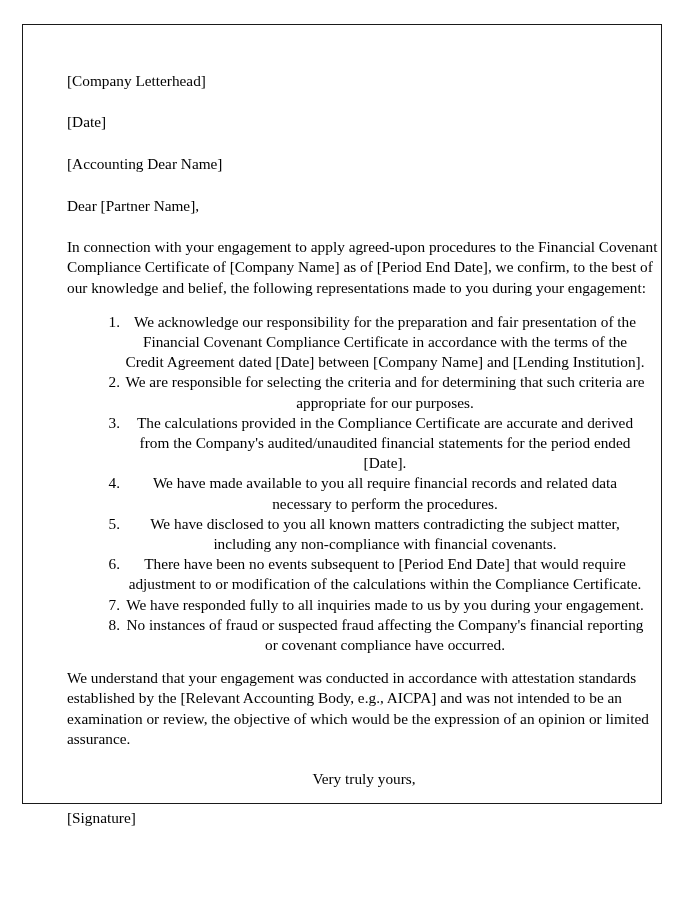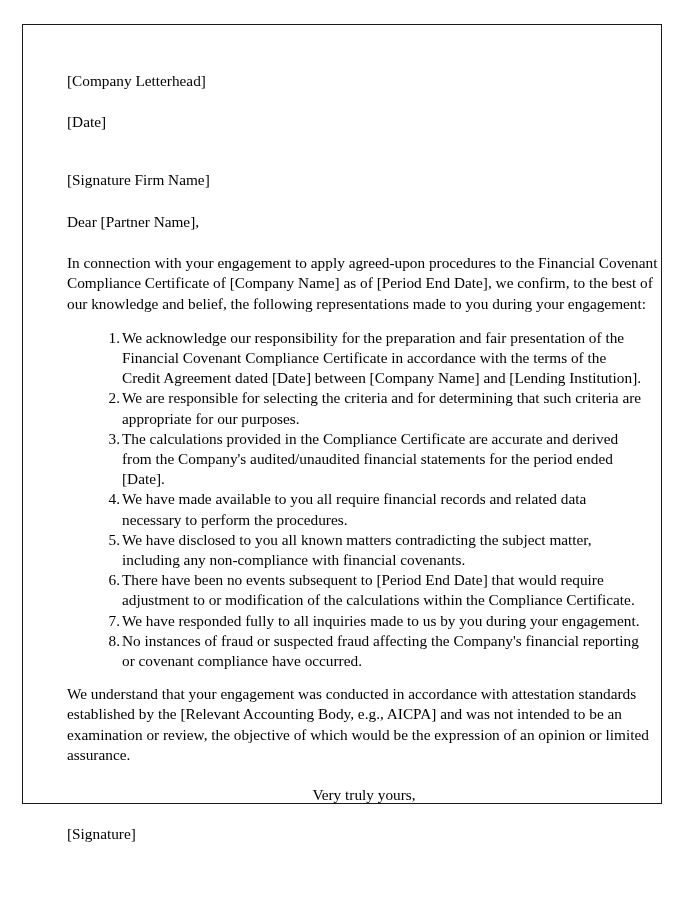--- a/index.html
+++ b/index.html
@@ -37,37 +37,38 @@
 
   .para {
     font-size: 15.3px;
     line-height: 20.2px;
     text-align: left;
     margin: 0;
   }
 
   
   .gap-letterhead { margin-bottom: 21px; }
-  .gap-date       { margin-bottom: 39px; }
+  .gap-date       { margin-bottom: 23px; }
   .gap-address    { margin-bottom: 22px; }
   .gap-re         { margin-bottom: 21px; }
   .gap-salutation { margin-bottom: 21px; }
   .gap-intro      { margin-bottom: 14px; }
   .gap-list       { margin-bottom: 19px; }
   .gap-closing    { margin-bottom: 20px; }
   .gap-signoff    { margin-bottom: 19px; text-align: center; }
 
   
   .addr-line { font-size: 15.3px; line-height: 18.6px; margin: 0; }
 
   ol.rep-list {
     margin: 13px;
     padding: 0;
     list-style: none;
     counter-reset: repitem;
+    text-align: center;
   }
   ol.rep-list > li {
     position: relative;
     counter-increment: repitem;
     font-size: 15.3px;
     line-height: 20.2px;
     padding-left: 42px;
     margin: 0;
   }
   ol.rep-list > li::before {
@@ -83,21 +84,21 @@
 <body>
 
 <div id="page-sheet">
   <div id="letter-body">
 
     <p class="para gap-letterhead">[Company Letterhead]</p>
 
     <p class="para gap-date">[Date]</p>
 
     <div class="gap-address">
-      <p class="addr-line">[Signature Firm Name]</p>
+      <p class="addr-line">[Accounting Dear Name]</p>
     </div>
 
 
     <p class="para gap-salutation">Dear [Partner Name],</p>
 
     <p class="para gap-intro">In connection with your engagement to apply agreed-upon procedures to the Financial Covenant Compliance Certificate of [Company Name] as of [Period End Date], we confirm, to the best of our knowledge and belief, the following representations made to you during your engagement:</p>
 
     <ol class="rep-list gap-list" id="rep-list">
         <li>We acknowledge our responsibility for the preparation and fair presentation of the Financial Covenant Compliance Certificate in accordance with the terms of the Credit Agreement dated [Date] between [Company Name] and [Lending Institution].</li>
         <li>We are responsible for selecting the criteria and for determining that such criteria are appropriate for our purposes.</li>

